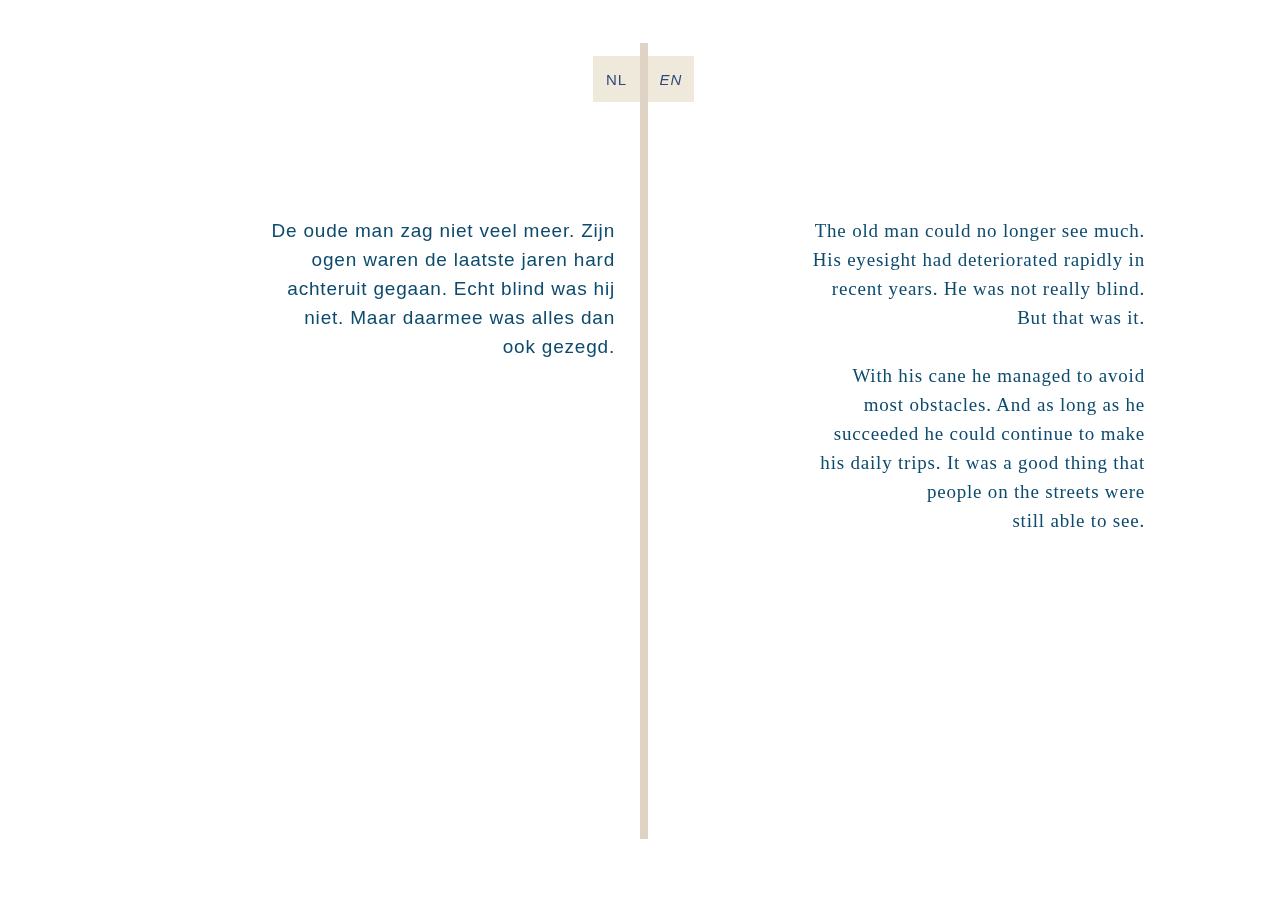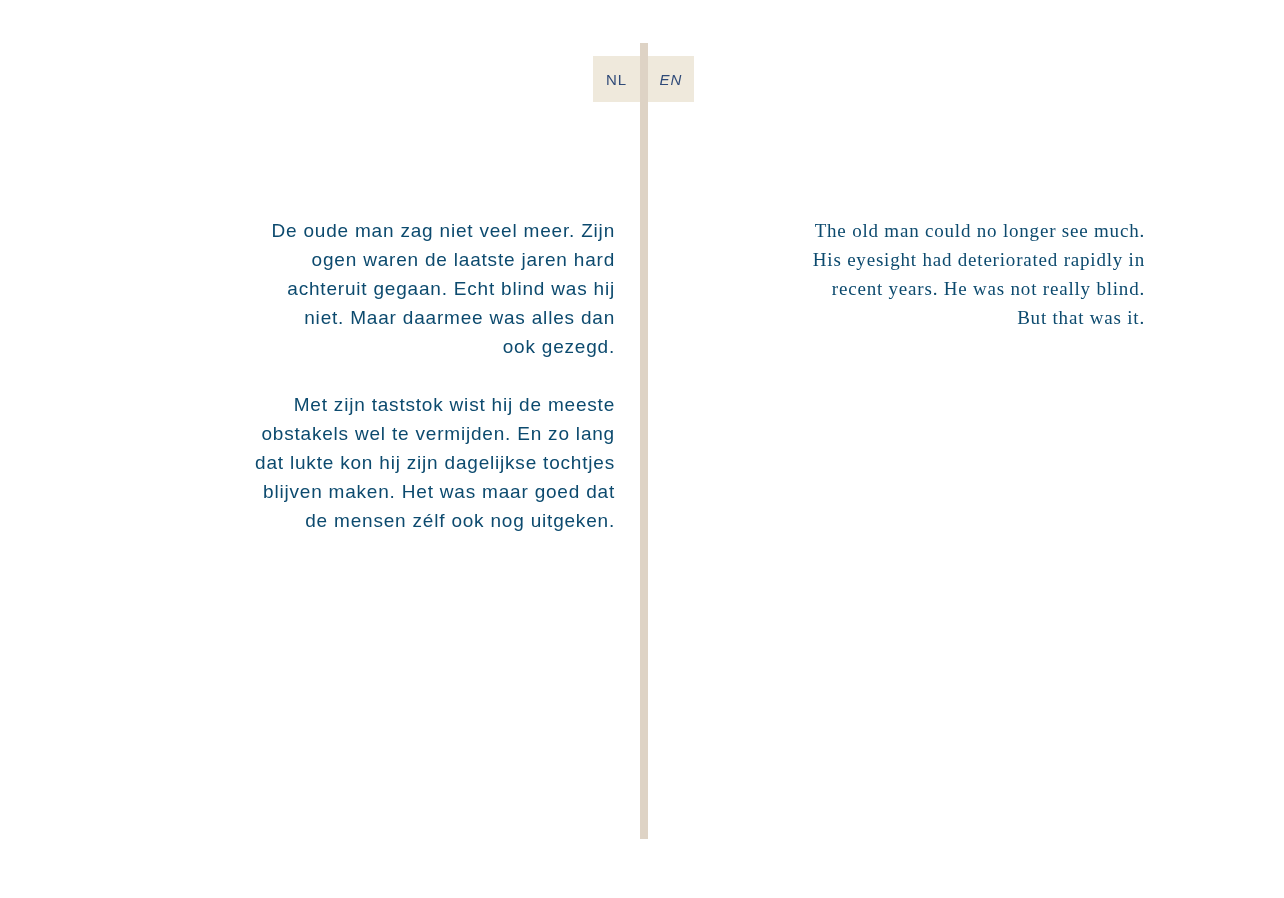--- a/index.html
+++ b/index.html
@@ -71,27 +71,28 @@
   <div class="lang-tab nl">NL</div>
 
   <div class="lang-tab en">EN</div>
 
   <div class="text-column left">
     <p>De oude man zag niet veel meer. Zijn
 ogen waren de laatste jaren hard
 achteruit gegaan. Echt blind was hij
 niet. Maar daarmee was alles dan
 ook gezegd.</p>
-    <p>Met zijn taststok wist hij de meeste
-obstakels wel te vermijden. En zo lang
-dat lukte kon hij zijn dagelijkse tochtjes
-blijven maken. Het was maar goed dat
-de mensen zélf ook nog uitgeken.</p>
   </div>
 
   <div class="text-column right">
     <p>The old man could no longer see much.
 His eyesight had deteriorated rapidly in
 recent years. He was not really blind.
 But that was it.</p>
+    <p>With his cane he managed to avoid
+most obstacles. And as long as he
+succeeded he could continue to make
+his daily trips. It was a good thing that
+people on the streets were
+still able to see.</p>
   </div>
 
 </div>
 
 </body></html>

